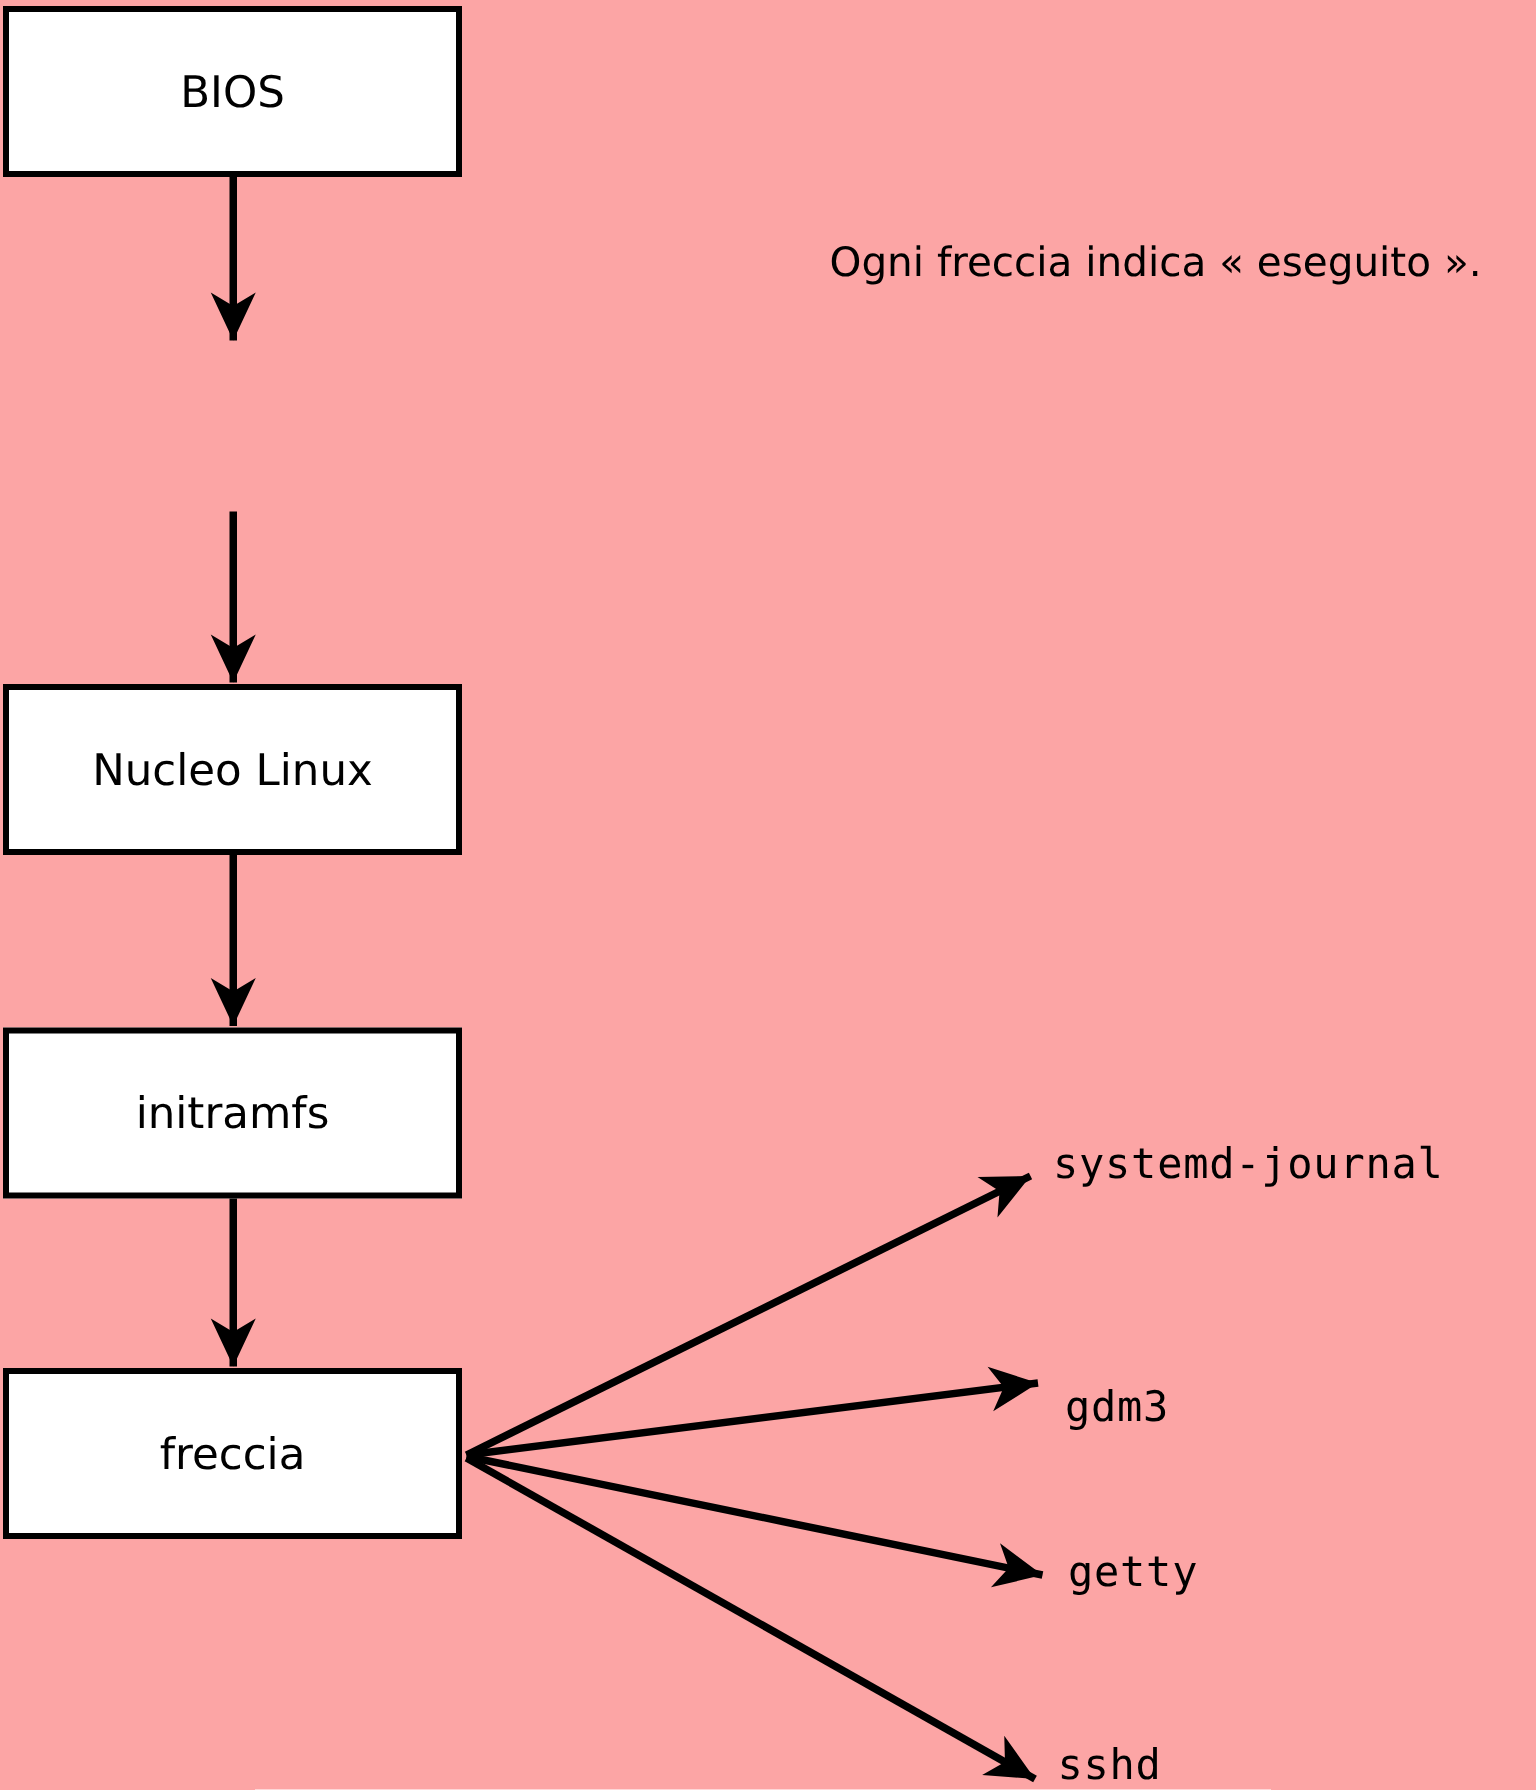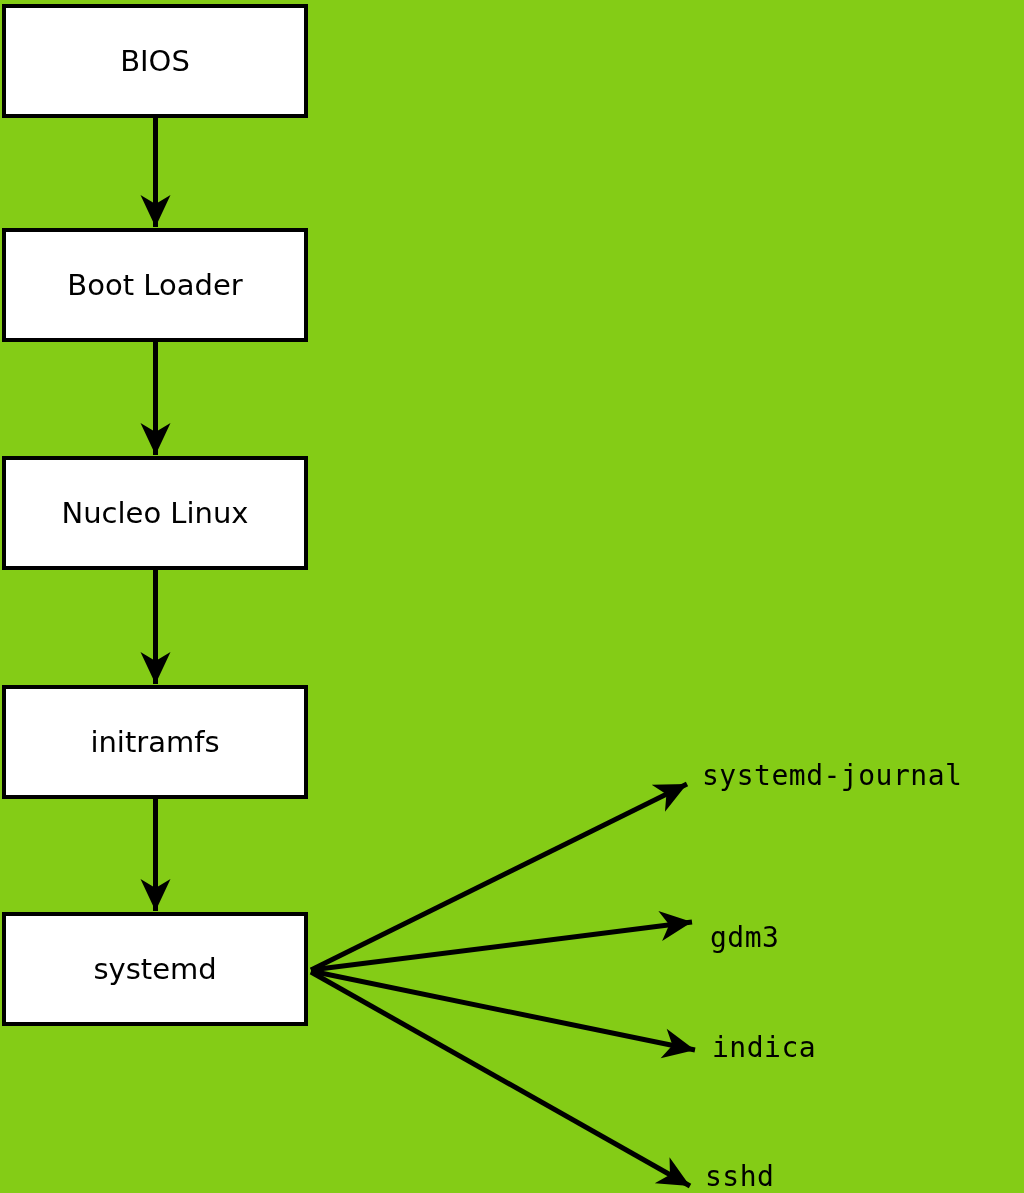--- a/index.html
+++ b/index.html
@@ -4,21 +4,21 @@
 <style>
   html, body {
     margin: 0;
     padding: 0;
     background: #ffffff;
   }
   .canvas {
     position: relative;
     width: 1024px;
     height: 1193px;
-    background: #84cc16;
+    background: #fca5a5;
     overflow: hidden;
     font-family: "DejaVu Sans", "Liberation Sans", sans-serif;
     color: #000000;
   }
   .arrow-layer {
     position: absolute;
     left: 0;
     top: 0;
     width: 1024px;
     height: 1193px;
@@ -79,38 +79,36 @@
     <line class="arrow" x1="311" y1="970" x2="687" y2="784" marker-end="url(#ah)"></line>
     <line class="arrow" x1="311" y1="970" x2="692" y2="922" marker-end="url(#ah)"></line>
     <line class="arrow" x1="311" y1="971" x2="695" y2="1050" marker-end="url(#ah)"></line>
     <line class="arrow" x1="311" y1="972" x2="690" y2="1186" marker-end="url(#ah)"></line>
   </svg>
 
   <div class="node-box" style="top:4px">
     <span class="node-label">BIOS</span>
   </div>
 
-  <div class="node-box" style="top:228px">
-    <span class="node-label">Boot Loader</span>
-  </div>
 
   <div class="node-box" style="top:685px">
     <span class="node-label">initramfs</span>
   </div>
 
   <div class="node-box" style="top:456px">
     <span class="node-label">Nucleo Linux</span>
   </div>
 
   <div class="node-box" style="top:912px">
-    <span class="node-label">systemd</span>
+    <span class="node-label">freccia</span>
   </div>
 
+  <div class="caption">Ogni freccia indica « eseguito ».</div>
 
   <div class="proc-label" style="left:702px; top:762px">systemd-journal</div>
 
   <div class="proc-label" style="left:710px; top:924px">gdm3</div>
 
-  <div class="proc-label" style="left:712px; top:1034px">indica</div>
+  <div class="proc-label" style="left:712px; top:1034px">getty</div>
 
   <div class="proc-label" style="left:705px; top:1163px">sshd</div>
 
 </div>
 
 </body></html>

